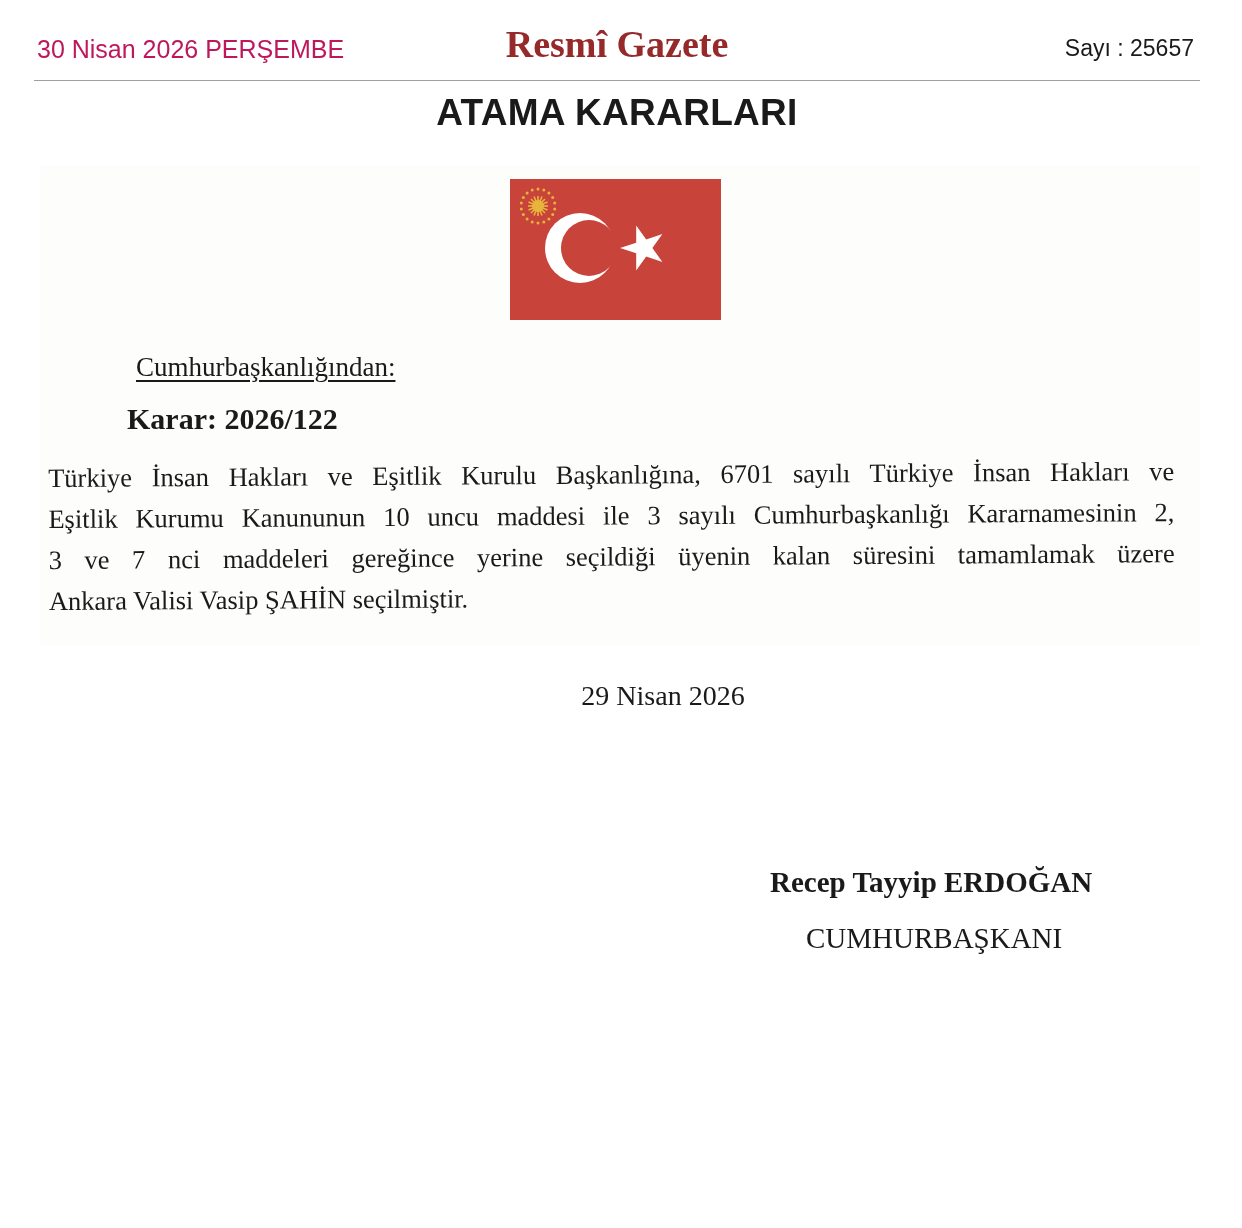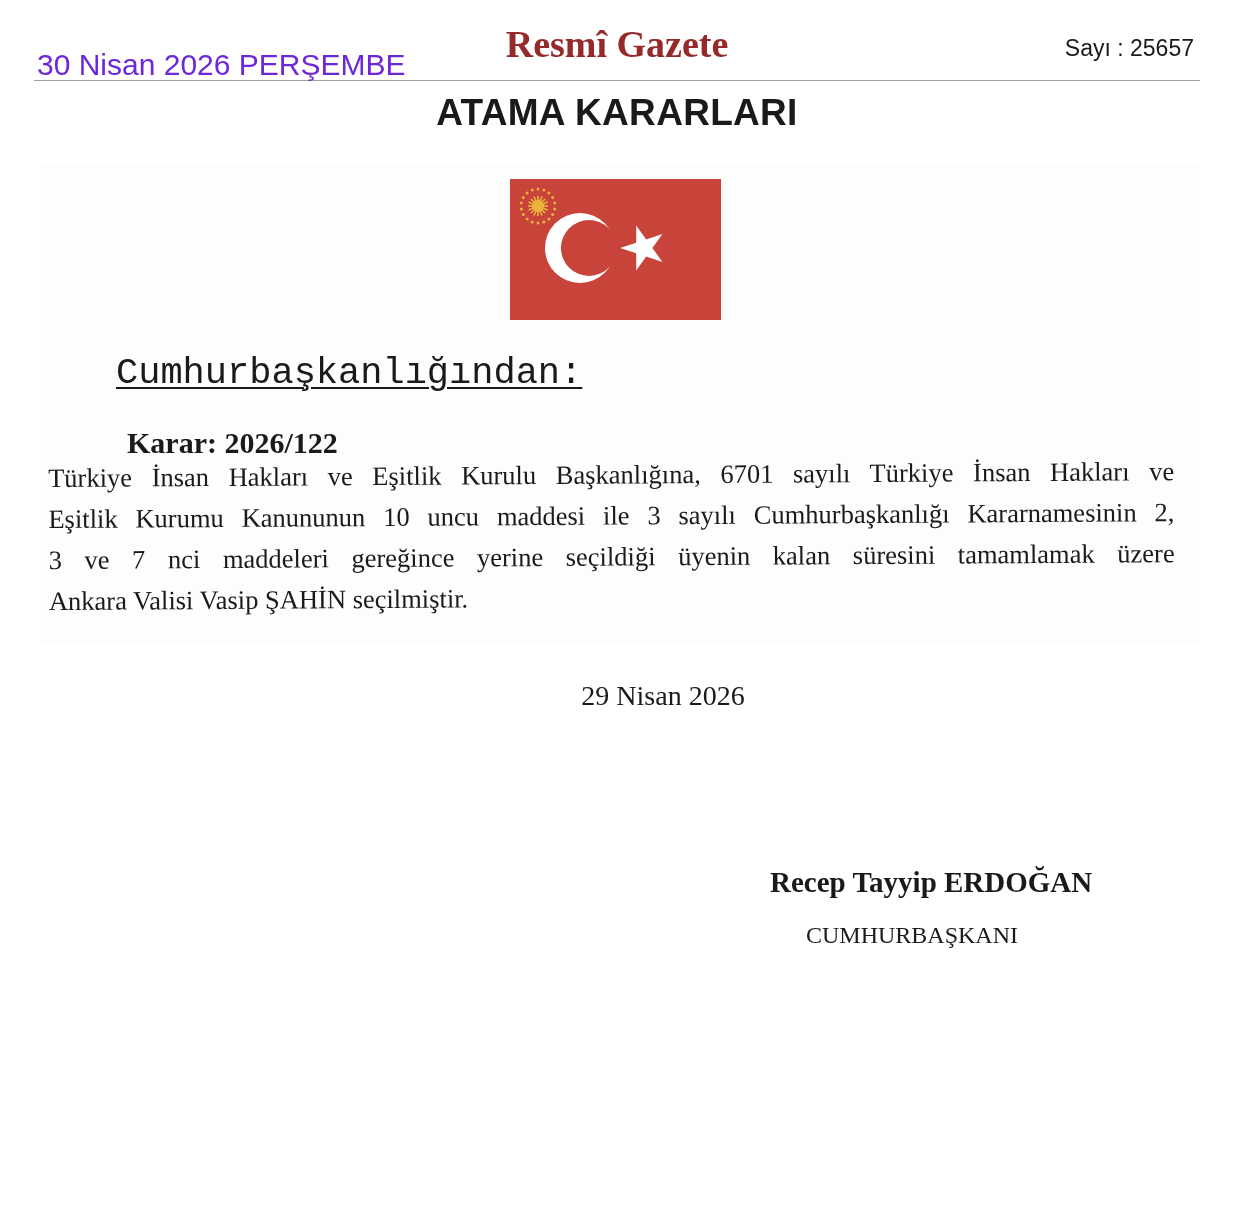--- a/index.html
+++ b/index.html
@@ -1,31 +1,31 @@
 <!DOCTYPE html>
 <html><head>
   <meta charset="utf-8">
   <style>
     html, body { margin: 0; padding: 0; background: #ffffff; }
     body { width: 1242px; height: 1228px; position: relative; overflow: hidden; color: #1a1a1a; }
     .header { position: absolute; left: 34px; top: 0; width: 1166px; height: 80px; border-bottom: 1px solid #a0a0a0; }
-    .hdr-date { position: absolute; left: 3px; top: 48px; font-family: "Liberation Sans", sans-serif; font-size: 30px; color: #6d28d9; }
+    .hdr-date { position: absolute; left: 3px; top: 35px; font-family: "Liberation Sans", sans-serif; font-size: 25px; color: #be185d; }
     .hdr-title { position: absolute; left: 0; width: 100%; top: 22px; text-align: center; font-family: "Liberation Serif", serif; font-weight: bold; font-size: 38px; color: #962a2a; }
     .hdr-issue { position: absolute; right: 6px; top: 35px; font-family: "Liberation Sans", sans-serif; font-size: 23px; color: #1a1a1a; }
     .section-title { position: absolute; left: 0; width: 1234px; top: 92px; text-align: center; font-family: Liberation Sans, sans-serif; font-weight: bold; font-size: 37px; letter-spacing: 0.3px; color: #1a1a1a; }
     .scan { position: absolute; left: 40px; top: 165px; width: 1160px; height: 480px; background: #fdfdfc; }
     .flag { position: absolute; left: 510px; top: 179px; width: 211px; height: 141px; }
-    .issuer { position: absolute; left: 116px; top: 352px; font-family: Liberation Mono, monospace; font-size: 37px; text-decoration: underline; text-underline-offset: 4px; text-decoration-thickness: 2px; }
-    .decree-no { position: absolute; left: 127px; top: 402px; font-family: "Liberation Serif", serif; font-weight: bold; font-size: 30px; margin-top: 24px; }
+    .issuer { position: absolute; left: 136px; top: 352px; font-family: Liberation Serif, serif; font-size: 27px; text-decoration: underline; text-underline-offset: 4px; text-decoration-thickness: 2px; }
+    .decree-no { position: absolute; left: 127px; top: 402px; font-family: "Liberation Serif", serif; font-weight: bold; font-size: 30px; }
     .body-text { position: absolute; left: 48px; top: 458px; width: 1126px; font-family: "Liberation Serif", serif; font-size: 26.5px; line-height: 41px; text-align: justify; transform: rotate(-0.35deg); transform-origin: left top; }
     .line { display: block; text-align: justify; text-align-last: justify; white-space: nowrap; }
     .line.last { text-align-last: left; }
     .doc-date { position: absolute; left: 0; width: 1234px; top: 680px; text-align: center; font-family: "Liberation Serif", serif; font-size: 28px; margin-left: 46px; }
     .sig-name { position: absolute; left: 770px; top: 866px; font-family: "Liberation Serif", serif; font-weight: bold; font-size: 29px; }
-    .sig-title { position: absolute; left: 806px; top: 922px; font-family: "Liberation Serif", serif; font-size: 24px; }
+    .sig-title { position: absolute; left: 806px; top: 922px; font-family: "Liberation Serif", serif; font-size: 29px; }
   </style>
 </head>
 <body>
 
 <div class="header">
   <span class="hdr-date">30 Nisan 2026 PERŞEMBE</span>
   <span class="hdr-title">Resmî Gazete</span>
   <span class="hdr-issue">Sayı : 25657</span>
 </div>
 

